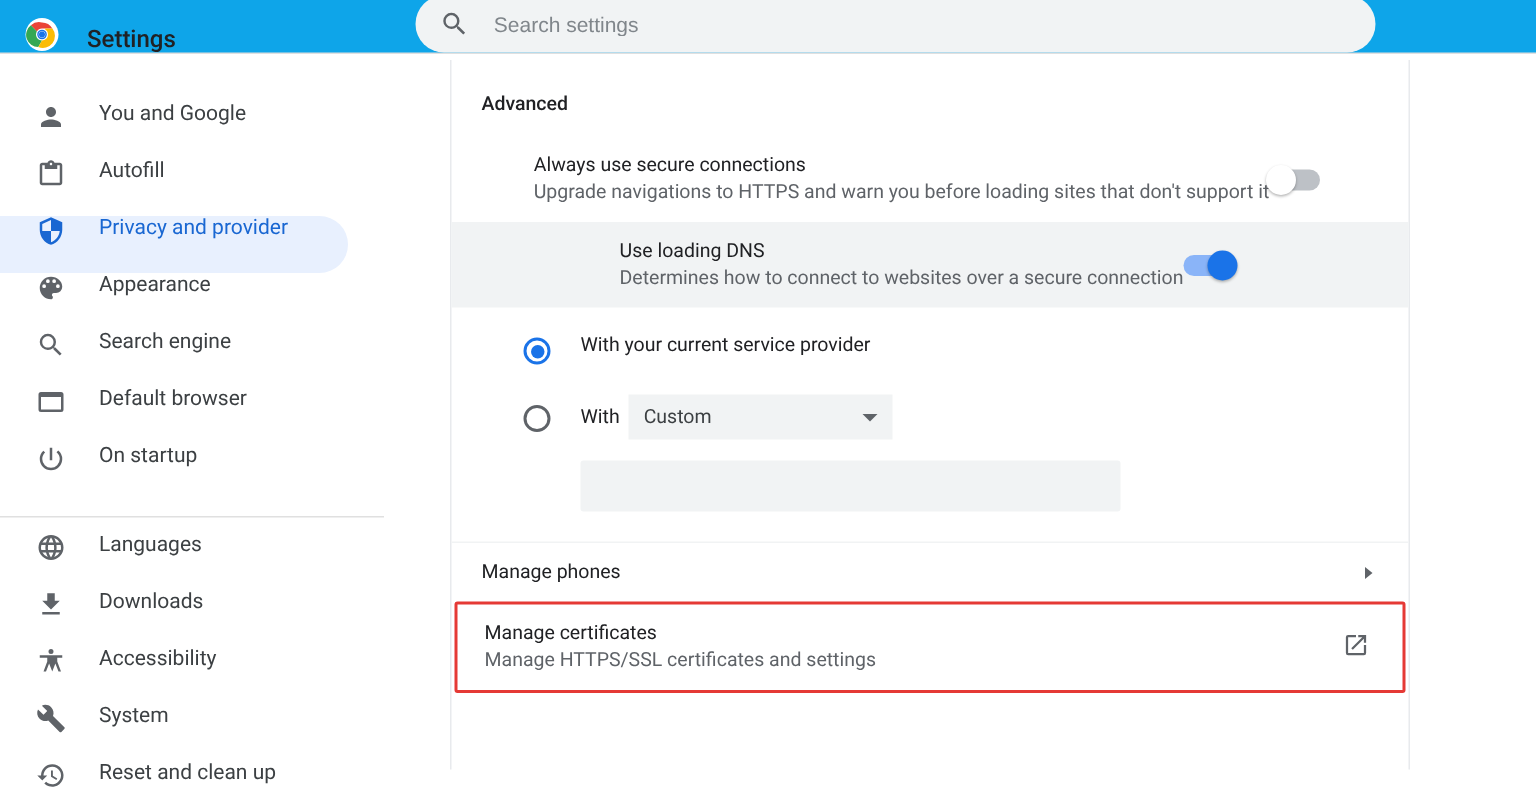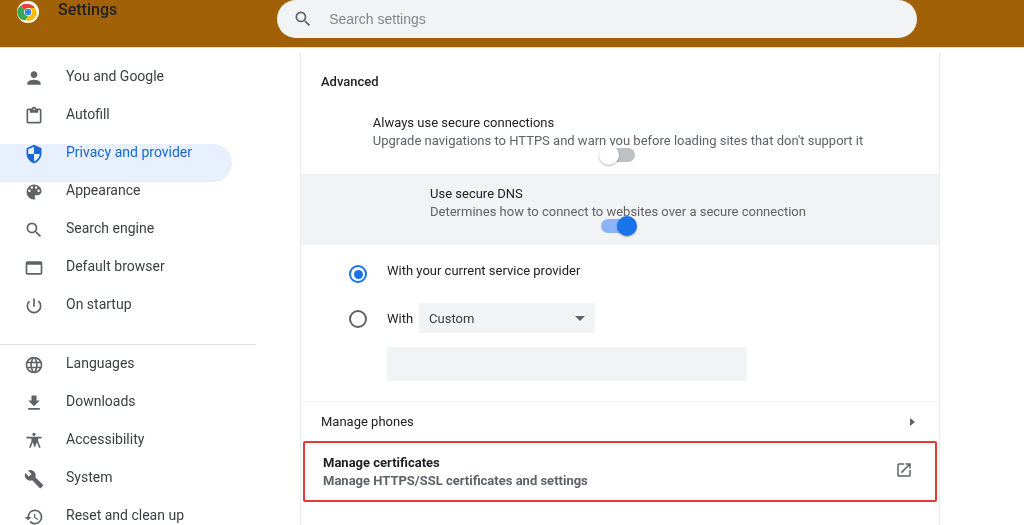--- a/index.html
+++ b/index.html
@@ -8,25 +8,25 @@
     font-size: 13px;
     color: #202124;
     background: #fff;
     width: 1024px;
     height: 525px;
     overflow: hidden;
   }
   
   .header {
     display: flex;
-    align-items: flex-start;
-    height: 48px;
+    align-items: flex-end;
+    height: 36px;
     padding: 0 16px;
     border-bottom: 1px solid #e0e0e0;
-    background: #a16207;
+    background: #0ea5e9;
   }
   .chrome-logo {
     width: 24px; height: 24px;
     margin-right: 18px;
   }
   .header-title {
     font-size: 16px;
     color: #202124;
     font-weight: 500;
   }
@@ -85,40 +85,39 @@
     width: 20px; height: 20px;
     display: flex; align-items: center; justify-content: center;
     color: #5f6368;
     flex-shrink: 0;
   }
   .icon svg { width: 20px; height: 20px; fill: #5f6368; }
   .side-item.active .icon svg { fill: #1967d2; }
   
   .main {
     position: absolute;
-    top: 52px;
+    top: 40px;
     left: 300px;
     width: 640px;
     height: calc(525px - 52px);
     border-left: 1px solid #e8eaed;
     border-right: 1px solid #e8eaed;
     background: #fff;
   }
   .section-heading {
     font-size: 13px;
     color: #202124;
     font-weight: 500;
     padding: 22px 20px 14px 20px;
   }
   .setting-row {
     padding: 12px 24px 12px 20px;
     display: flex;
     align-items: center;
-    justify-content: flex-end;
-    flex-direction: column;
+    justify-content: center;
   }
   .setting-text .title {
     font-size: 13px;
     color: #202124;
   }
   .setting-text .subtitle {
     font-size: 13px;
     color: #5f6368;
     margin-top: 3px;
   }
@@ -208,21 +207,20 @@
     width:0;height:0;
     border-top:4px solid transparent;
     border-bottom:4px solid transparent;
     border-left:5px solid #5f6368;
   }
   .nav-row.highlighted {
     border:2px solid #e53935;
     border-radius:2px;
     margin: 0 2px;
     padding: 12px 22px 12px 18px;
-    font-weight: bold;
   }
   .open-ext svg { width:18px;height:18px;fill:#5f6368;}
 </style>
 </head>
 <body>
 
 <div class="header">
   <span class="chrome-logo">
     <svg viewBox="0 0 24 24">
         <circle cx="12" cy="12" r="11" fill="#fff"></circle>
@@ -355,21 +353,21 @@
       <div class="title">Always use secure connections</div>
       <div class="subtitle">Upgrade navigations to HTTPS and warn you before loading sites that don't support it</div>
     </div>
     <div class="toggle off">
         <div class="knob"></div>
       </div>
   </div>
 
   <div class="setting-row shaded">
     <div class="setting-text">
-      <div class="title">Use secure DNS</div>
+      <div class="title">Use loading DNS</div>
       <div class="subtitle">Determines how to connect to websites over a secure connection</div>
     </div>
     <div class="toggle on">
         <div class="knob"></div>
       </div>
   </div>
 
   <div class="radio-block">
     <div class="radio-row">
       <div class="radio checked"></div>

